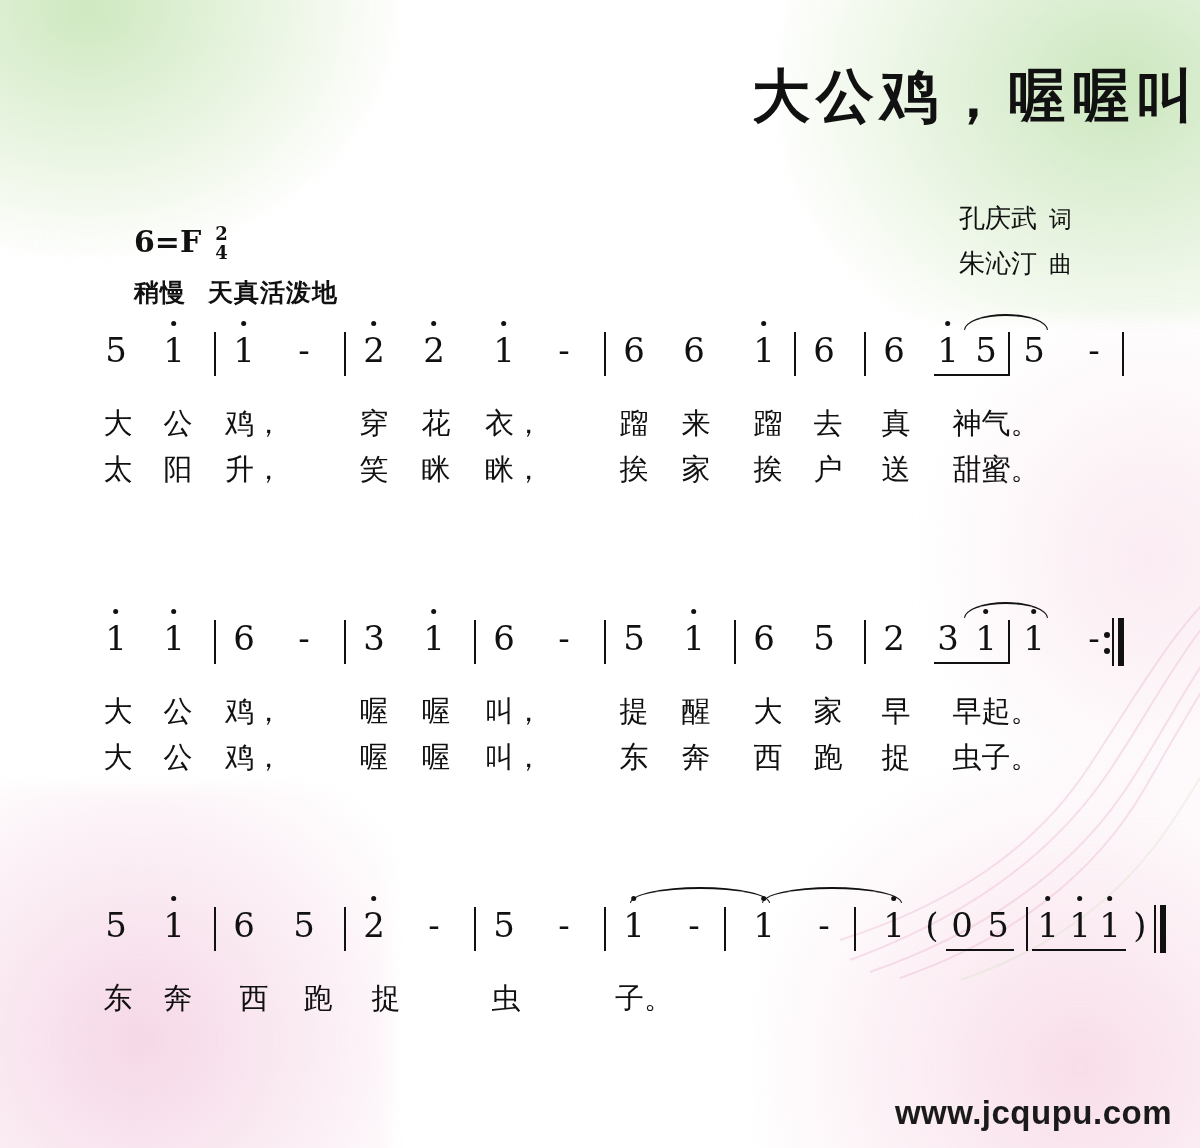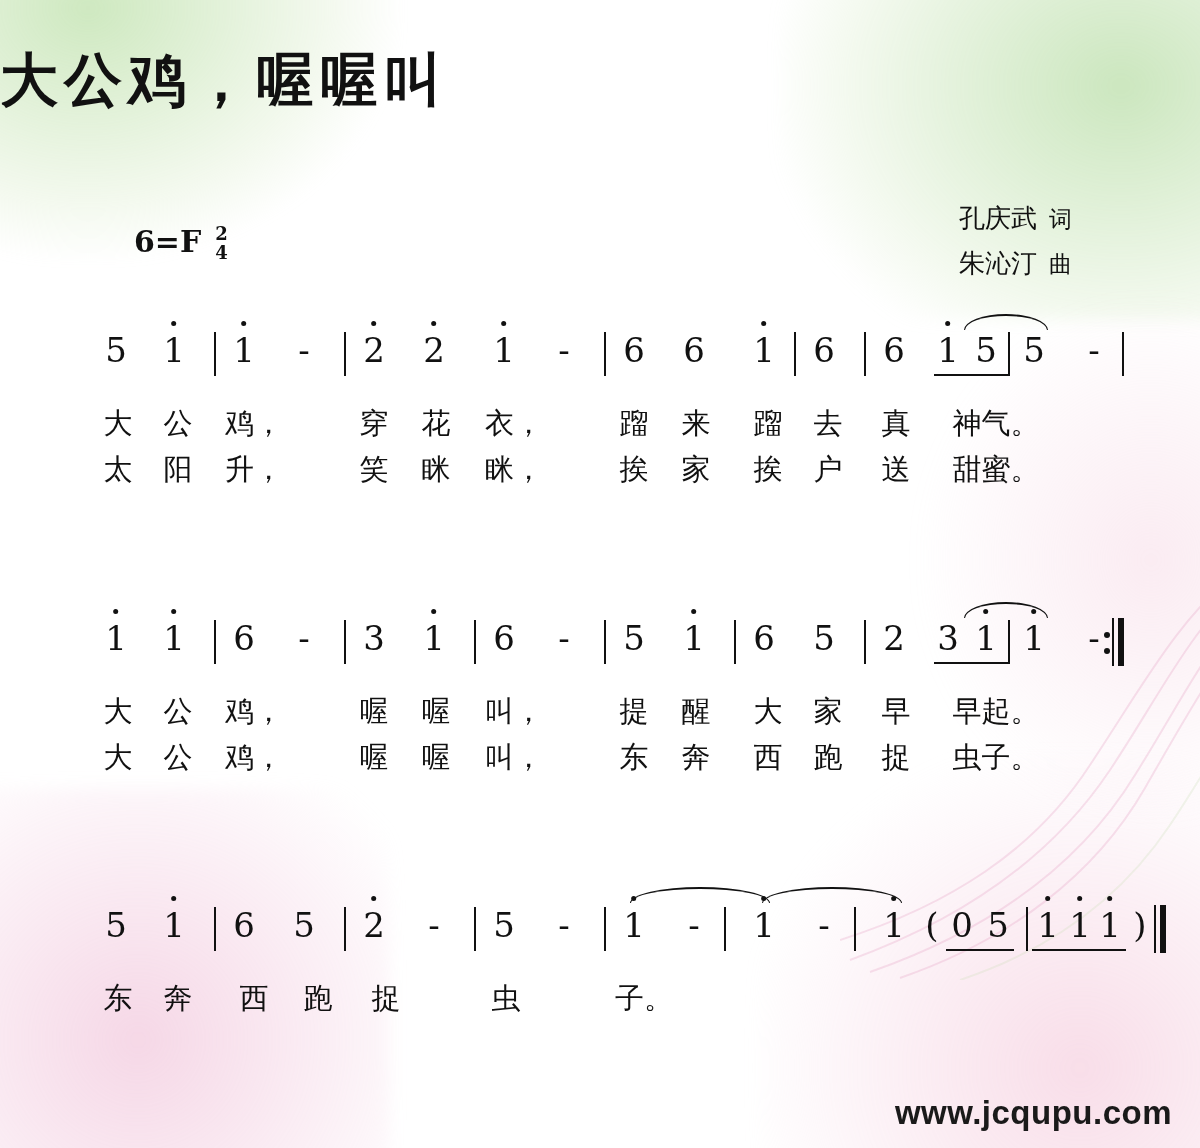--- a/index.html
+++ b/index.html
@@ -61,24 +61,24 @@
     right: -60px;
     top: 560px;
     width: 420px;
     height: 420px;
     opacity: 0.65;
   }
 
   
   .title {
     position: absolute;
-    top: 42px;
+    top: 58px;
     left: 0;
     width: 100%;
-    text-align: left;
+    text-align: right;
     font-size: 58px;
     font-weight: 700;
     letter-spacing: 6px;
     color: #111;
     font-family: Liberation Sans, sans-serif;
   }
 
   
   .credits {
     position: absolute;
@@ -263,20 +263,23 @@
   </div>
 </div>
 
 <div class="keyblock">
   <div class="key-line">
     <span>6=F</span>
     <span class="meter">
       <span class="num">2</span>
       <span class="den">4</span>
     </span>
+  </div>
+  <div class="tempo">
+    <span>稍慢</span><span class="expr">天真活泼地</span>
   </div>
 </div>
 
 <div class="system sys1">
   <div class="noterow">
     <div class="bar" style="left:118px"></div>
     <div class="bar" style="left:248px"></div>
     <div class="bar" style="left:508px"></div>
     <div class="bar" style="left:698px"></div>
     <div class="bar" style="left:768px"></div>

